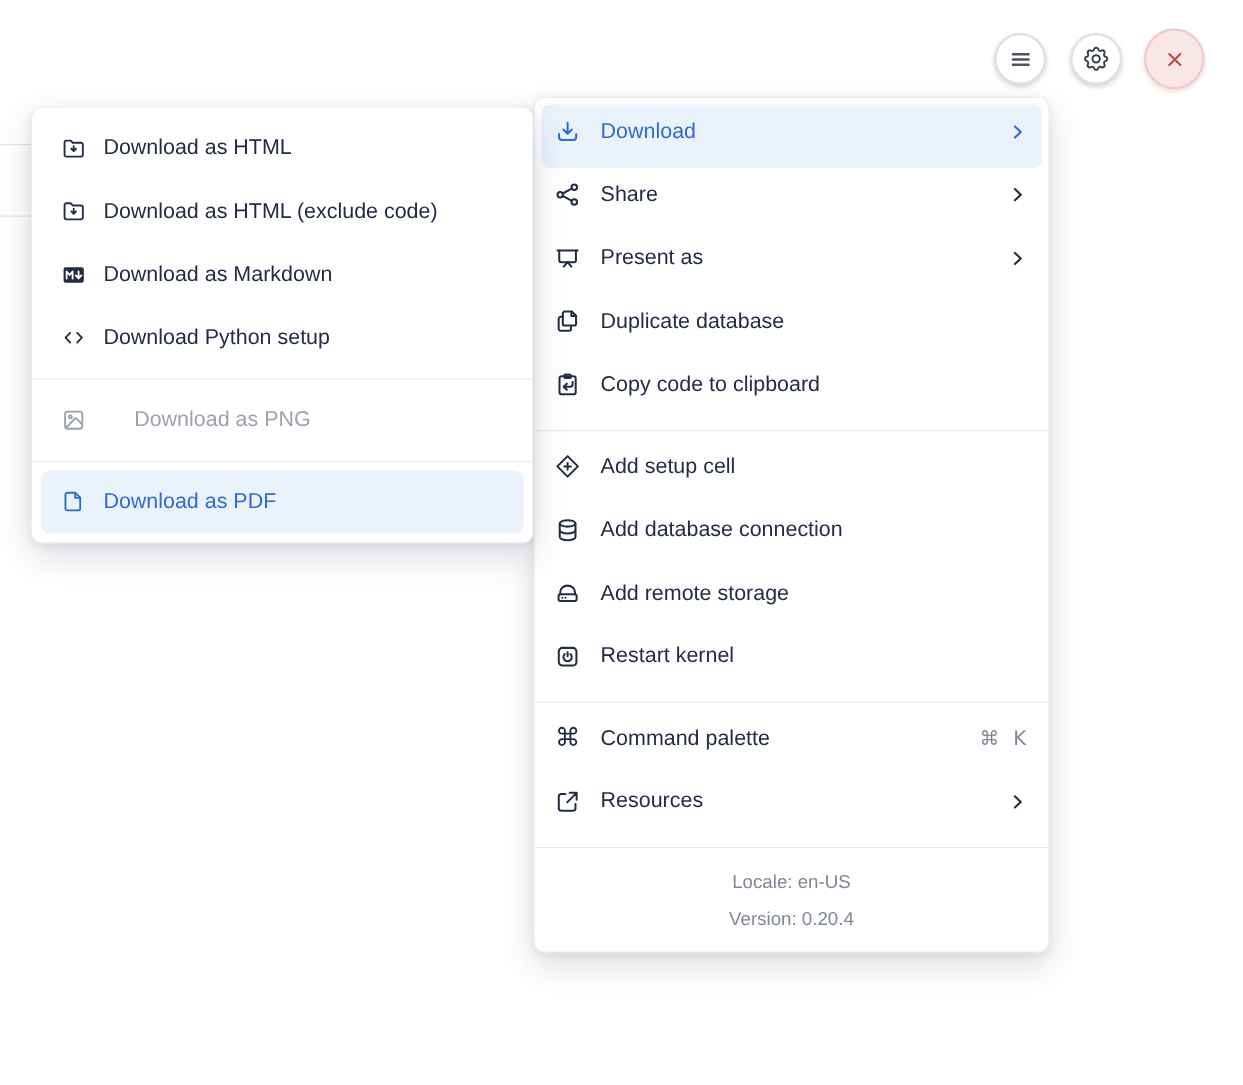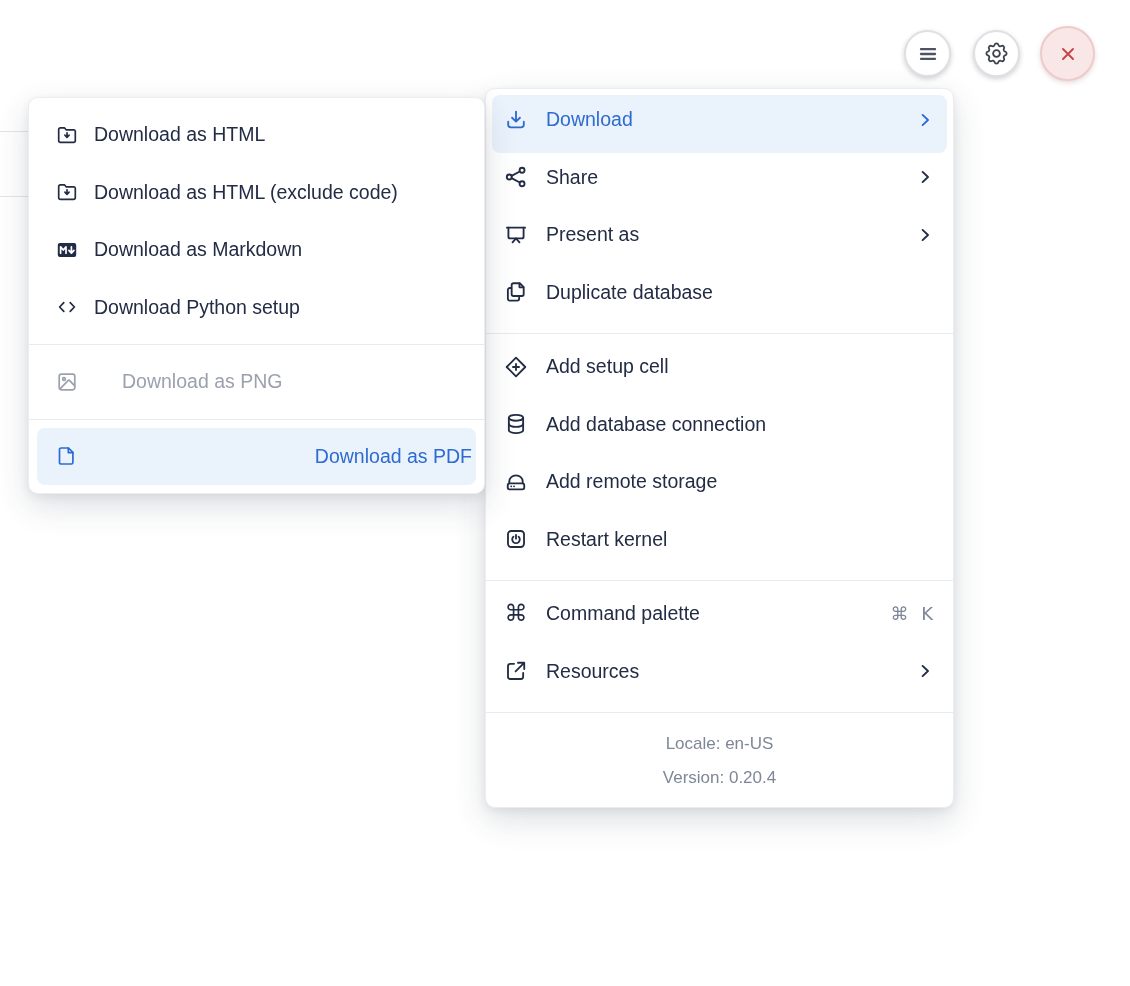--- a/index.html
+++ b/index.html
@@ -57,21 +57,21 @@
   #submenu-panel .mi{padding:0 4px 0 26px;}
   .mi .ico{
     flex:0 0 auto;display:flex;align-items:center;justify-content:center;
     width:26px;height:26px;
   }
   #menu-panel .mi .ico{margin-right:17px;}
   #submenu-panel .mi .ico{width:24px;height:24px;margin-right:15px;}
   .mi .label{flex:1 1 auto;white-space:nowrap;}
   .mi.hl{background:var(--hl-bg);border-radius:8px;color:var(--accent);}
   #menu-panel .mi.hl{margin:0 6px;padding-right:14px;padding-left:11px;}
-  #submenu-panel .mi.hl{margin:0 8px;padding-left:18px;text-align:right;}
+  #submenu-panel .mi.hl{margin:0 8px;padding-left:18px;}
   .mi.disabled{color:var(--muted);cursor:default;gap:28px;}
   .mi .chev{flex:0 0 auto;display:flex;align-items:center;margin-left:12px;}
   .mi .shortcut{
     flex:0 0 auto;margin-left:12px;color:var(--soft);font-size:18px;
     font-family:"DejaVu Sans","Liberation Sans",sans-serif;
     word-spacing:7px;white-space:nowrap;
   }
   .glyph-ico{
     font-family:"DejaVu Sans","Liberation Sans",sans-serif;
     font-size:23px;line-height:1;color:inherit;
@@ -223,20 +223,31 @@
       <div class="mi">
         <span class="ico">
           <svg width="100%" height="100%" viewBox="0 0 24 24">
             <path class="st" d="M7.6 8.3H6.2a1.7 1.7 0 0 0-1.7 1.7v8.3a1.7 1.7 0 0 0 1.7 1.7h7a1.7 1.7 0 0 0 1.7-1.7v-1.5"></path>
             <path class="st" d="M9.6 3.9h5.9l3.6 3.6v6.6a1.6 1.6 0 0 1-1.6 1.6H9.6A1.6 1.6 0 0 1 8 14.1V5.5a1.6 1.6 0 0 1 1.6-1.6z" fill="#fff"></path>
             <path class="st" d="M15.2 4.1v3.6h3.7"></path>
           </svg>
         </span>
         <span class="label">Duplicate database</span>
       </div>
+      <div class="mi">
+        <span class="ico">
+          <svg width="100%" height="100%" viewBox="0 0 24 24">
+            <rect class="st" x="5.2" y="4.6" width="13.6" height="15.2" rx="1.8"></rect>
+            <rect class="st" x="9.3" y="3.1" width="5.4" height="3.1" rx="1" fill="#fff"></rect>
+            <path class="st" d="M16.2 9.4v2a2 2 0 0 1-2 2H8.9"></path>
+            <path class="st" d="M11.4 10.9 8.7 13.4l2.7 2.6"></path>
+          </svg>
+        </span>
+        <span class="label">Copy code to clipboard</span>
+      </div>
       <div class="sep"></div>
       <div class="mi">
         <span class="ico">
           <svg width="100%" height="100%" viewBox="0 0 24 24">
             <path class="st" d="M12 3.4 20.6 12 12 20.6 3.4 12z"></path>
             <path class="st" d="M12 9.2v5.6M9.2 12h5.6"></path>
           </svg>
         </span>
         <span class="label">Add setup cell</span>
       </div>

